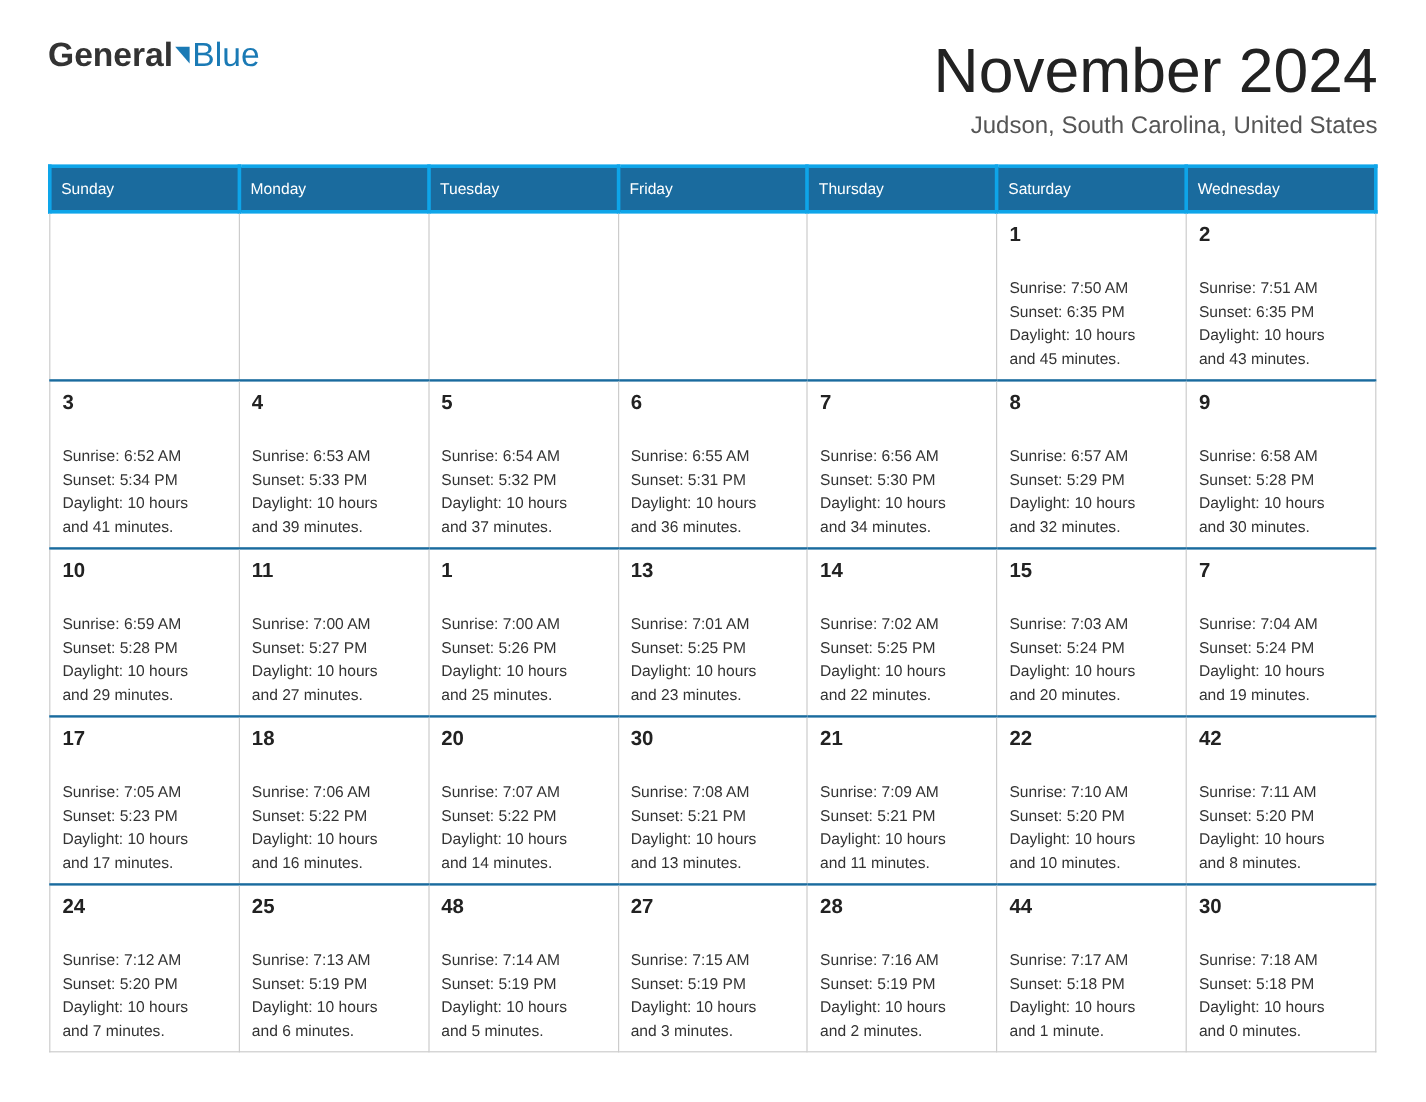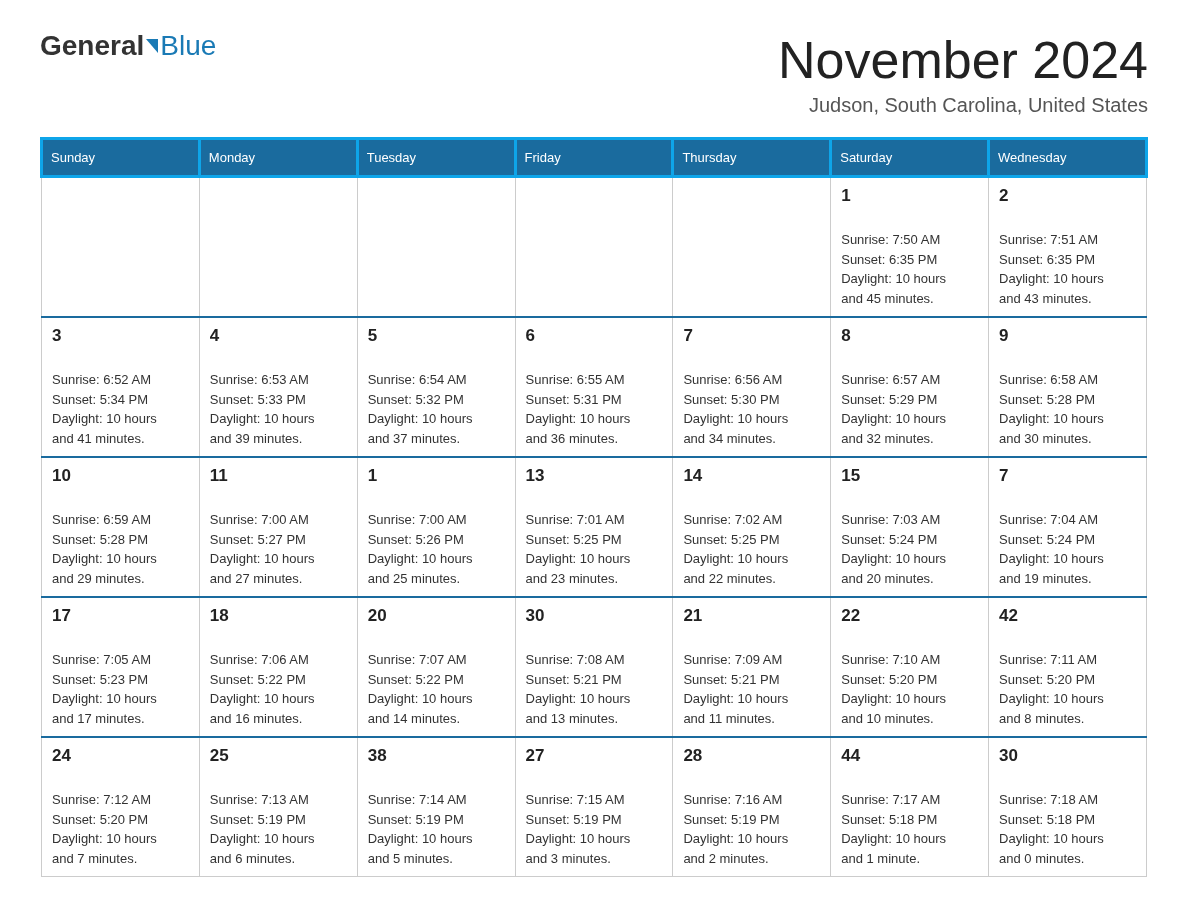--- a/index.html
+++ b/index.html
@@ -237,21 +237,21 @@
       <tr>
         <td>
           <div class="day-number">24</div>
           <div class="day-info">Sunrise: 7:12 AM<br>Sunset: 5:20 PM<br>Daylight: 10 hours<br>and 7 minutes.</div>
         </td>
         <td>
           <div class="day-number">25</div>
           <div class="day-info">Sunrise: 7:13 AM<br>Sunset: 5:19 PM<br>Daylight: 10 hours<br>and 6 minutes.</div>
         </td>
         <td>
-          <div class="day-number">38</div>
+          <div class="day-number">48</div>
           <div class="day-info">Sunrise: 7:14 AM<br>Sunset: 5:19 PM<br>Daylight: 10 hours<br>and 5 minutes.</div>
         </td>
         <td>
           <div class="day-number">27</div>
           <div class="day-info">Sunrise: 7:15 AM<br>Sunset: 5:19 PM<br>Daylight: 10 hours<br>and 3 minutes.</div>
         </td>
         <td>
           <div class="day-number">28</div>
           <div class="day-info">Sunrise: 7:16 AM<br>Sunset: 5:19 PM<br>Daylight: 10 hours<br>and 2 minutes.</div>
         </td>

